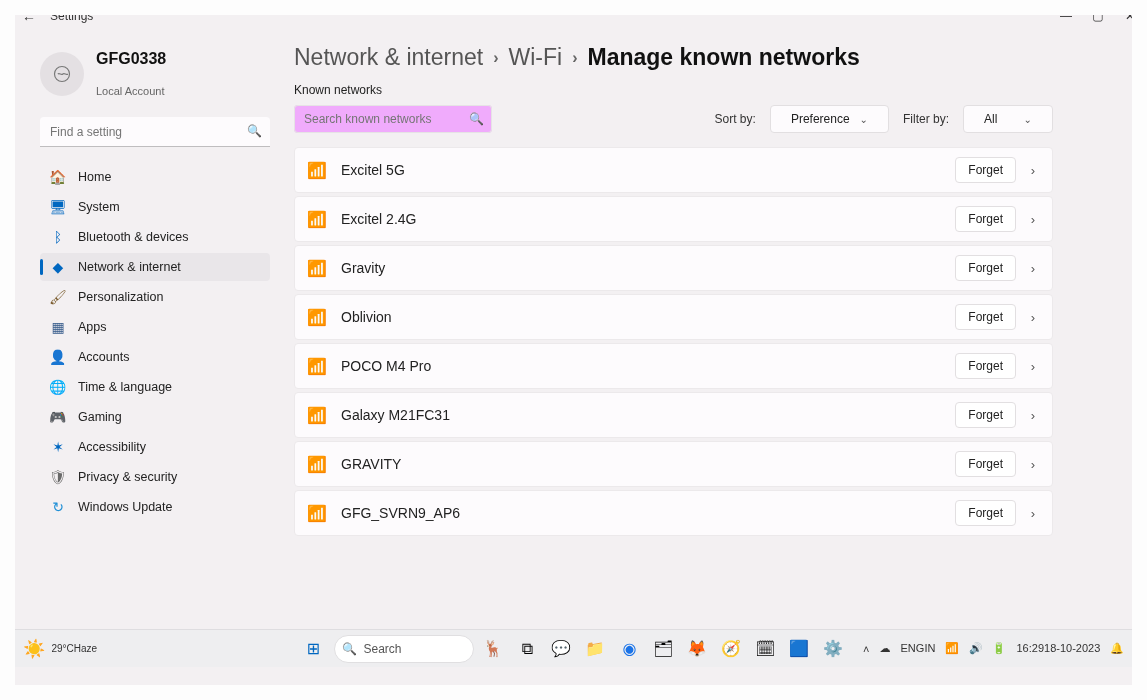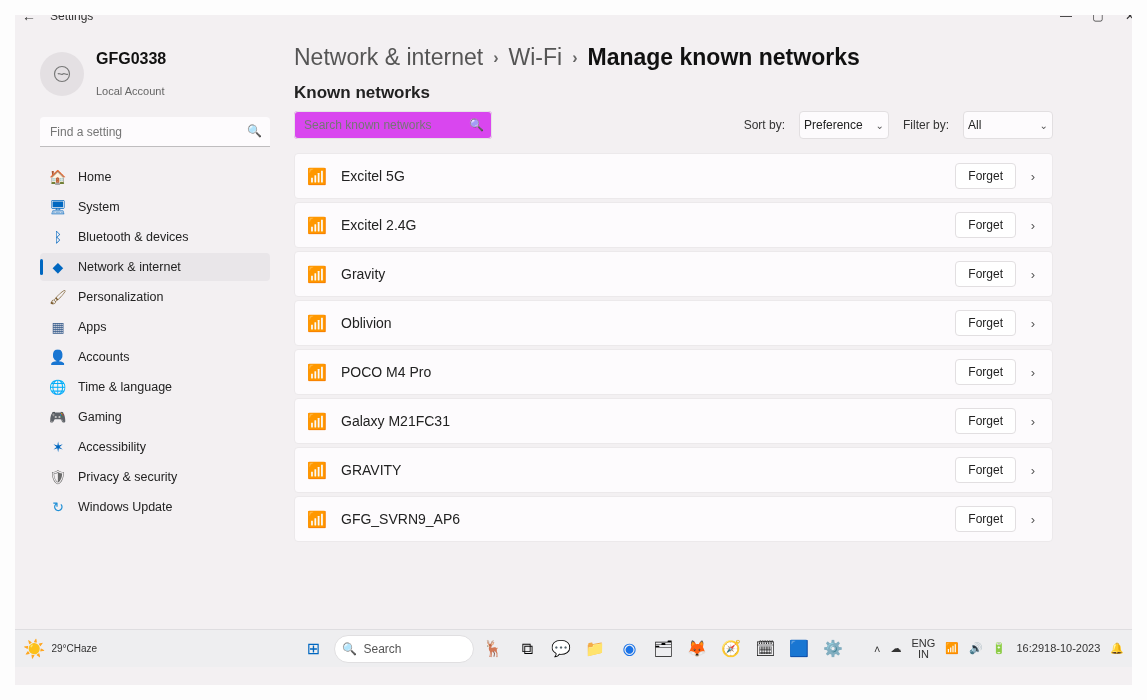--- a/index.html
+++ b/index.html
@@ -20,28 +20,28 @@
   .nav { display:flex; flex-direction:column; gap:2px; }
   .nav-item { display:flex; align-items:center; gap:12px; height:28px; padding:0 8px 0 10px; border-radius:4px; font-size:12.5px; color:#222; cursor:default; position:relative; }
   .nav-item.active { background:#e9e6e9; }
   .nav-item.active::before { content:""; position:absolute; left:0px; top:6px; height:16px; width:3px; background:#0067c0; border-radius:2px; }
   .nav-icon { width:16px; height:16px; display:flex; align-items:center; justify-content:center; font-size:14px; }
   .main { flex:1; padding:12px 94px 0 10px; overflow:hidden; }
   .breadcrumb { display:flex; align-items:center; gap:10px; font-size:23px; font-weight:600; color:#1a1a1a; margin-bottom:12px; }
   .breadcrumb .sep { color:#666; font-size:16px; }
   .breadcrumb .crumb { color:#555; font-weight:400; }
   .breadcrumb .current { font-weight:600; color:#111; }
-  .section-label { font-size:17px; font-weight:700; color:#222; margin-bottom:8px; }
+  .section-label { font-size:12px; font-weight:400; color:#222; margin-bottom:8px; }
   .controls-row { display:flex; align-items:center; gap:14px; margin-bottom:14px; }
   .searchnet { position:relative; width:198px; }
-  .searchnet input { width:100%; height:28px; border:none; background:#d946ef; border-radius:4px; padding:0 28px 0 10px; font-size:12px; color:#333; box-shadow:0 0 0 1px #e6e3e5 inset; }
+  .searchnet input { width:100%; height:28px; border:none; background:#f0abfc; border-radius:4px; padding:0 28px 0 10px; font-size:12px; color:#333; box-shadow:0 0 0 1px #e6e3e5 inset; }
   .searchnet .icon { position:absolute; right:8px; top:7px; color:#555; font-size:12px; }
   .pusher { flex:1; }
   .ctrl-label { font-size:12px; color:#333; }
-  .select { height:28px; min-width:90px; background:#fdfbfd; border:1px solid #e2dfe1; border-radius:4px; display:flex; align-items:center; justify-content:space-between; padding:0 4px; font-size:12px; color:#222; }
+  .select { height:28px; min-width:90px; background:#fdfbfd; border:1px solid #e2dfe1; border-radius:4px; display:flex; align-items:center; justify-content:space-between; padding:0 20px; font-size:12px; color:#222; gap:10px; }
   .select .chev { font-size:10px; color:#555; }
   .cards { display:flex; flex-direction:column; gap:3px; }
   .card { background:#fdfbfd; border:1px solid #ece9eb; border-radius:4px; display:flex; align-items:center; height:46px; padding:0 12px; }
   .card.addrow { justify-content:space-between; height:48px; }
   .add-btn { background:#0067c0; color:#fff; border:none; border-radius:4px; height:28px; padding:0 12px; font-size:12px; cursor:pointer; }
   .net-row .wifi-icon { width:16px; text-align:center; color:#444; margin-right:18px; }
   .net-row .net-name { font-size:14px; color:#222; flex:1; }
   .forget-btn { background:#fff; border:1px solid #e2dfe1; border-radius:4px; height:26px; padding:0 12px; font-size:12px; color:#222; margin-right:10px; }
   .expand-chev { font-size:13px; color:#555; width:14px; text-align:center; }
   .taskbar { position:absolute; left:15px; right:15px; bottom:33px; height:38px; background:#eeeef0; border-top:1px solid #dedde0; display:flex; align-items:center; padding:0 8px; }
@@ -244,21 +244,21 @@
     <div class="tb-btn">🗂</div>
     <div class="tb-btn">🦊</div>
     <div class="tb-btn">🧭</div>
     <div class="tb-btn">🗓</div>
     <div class="tb-btn">🟦</div>
     <div class="tb-btn">⚙️</div>
   </div>
   <div class="tb-right">
     <span>˄</span>
     <span>☁</span>
-    <div style="display:flex;flex-direction:column;align-items:center;line-height:1;">
+    <div style="display:flex;align-items:center;line-height:1;">
       <span>ENG</span>
       <span>IN</span>
     </div>
     <span>📶</span>
     <span>🔊</span>
     <span>🔋</span>
     <div class="tb-time">
       <span>16:29</span>
       <span>18-10-2023</span>
     </div>

